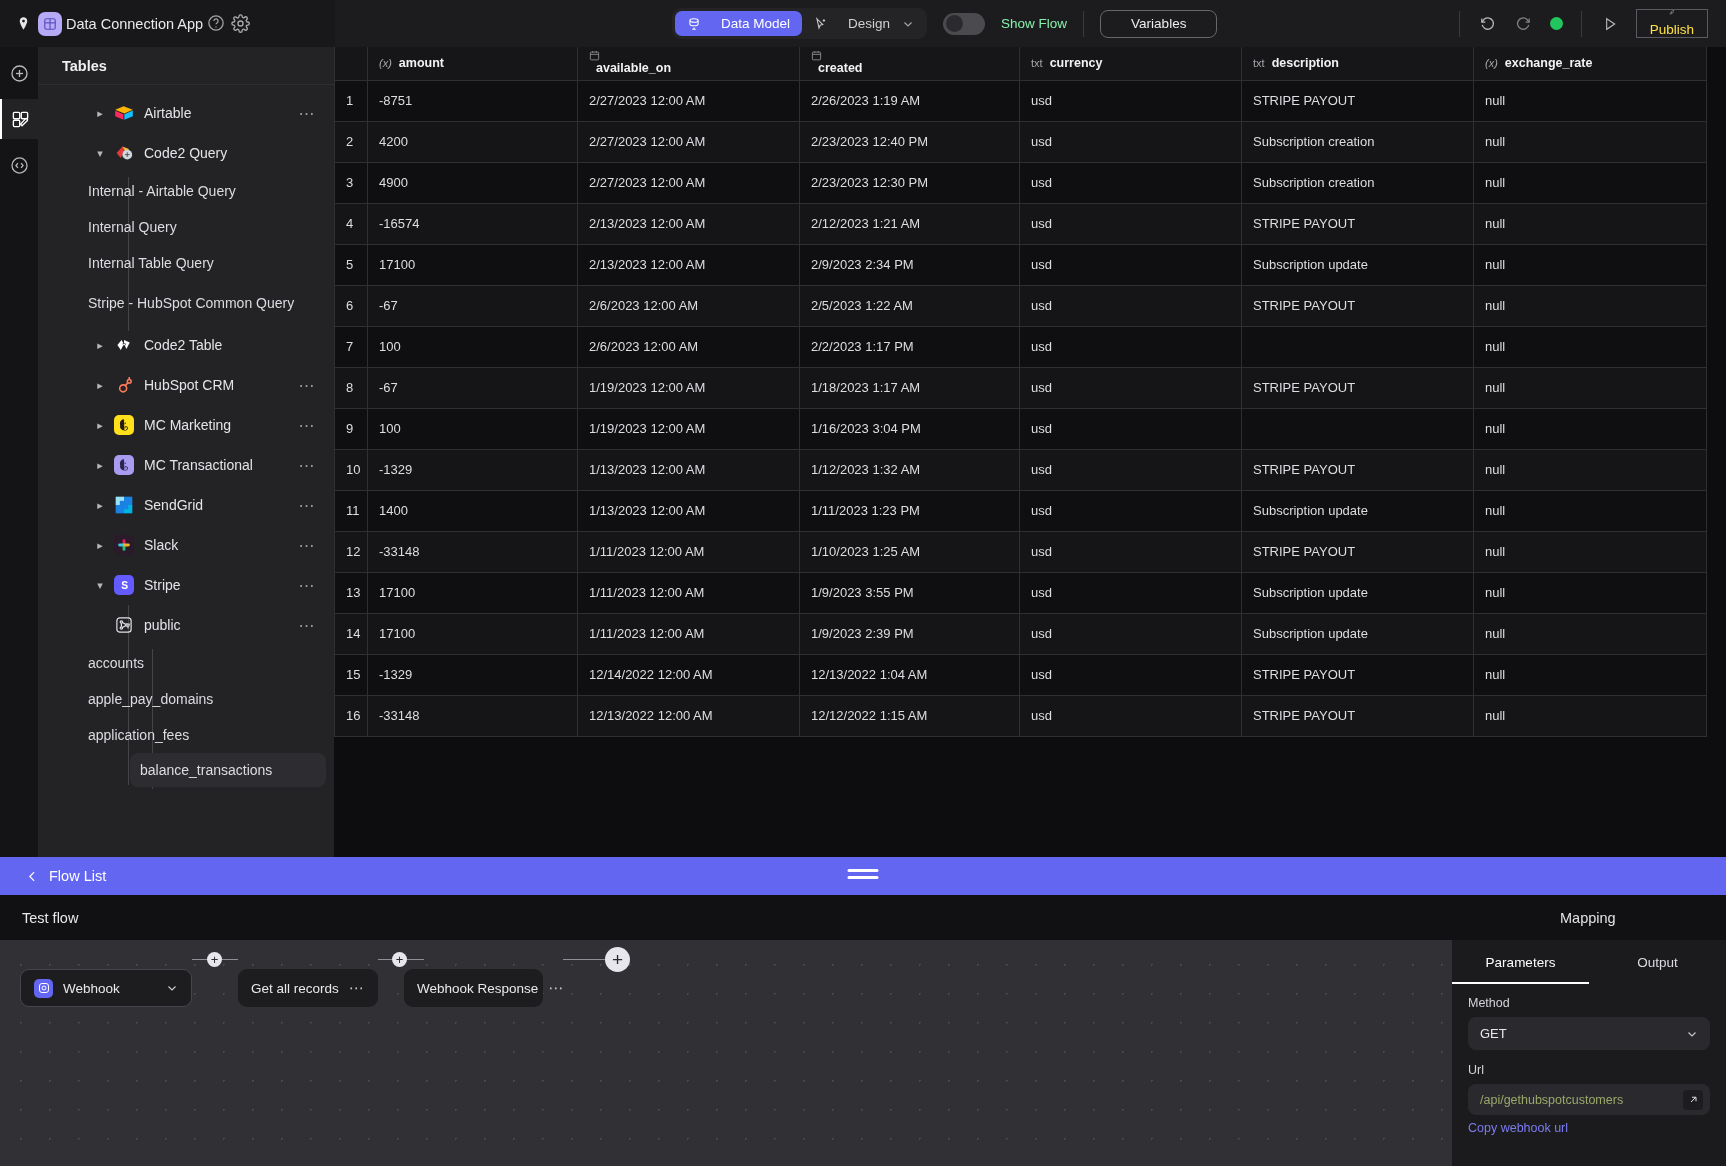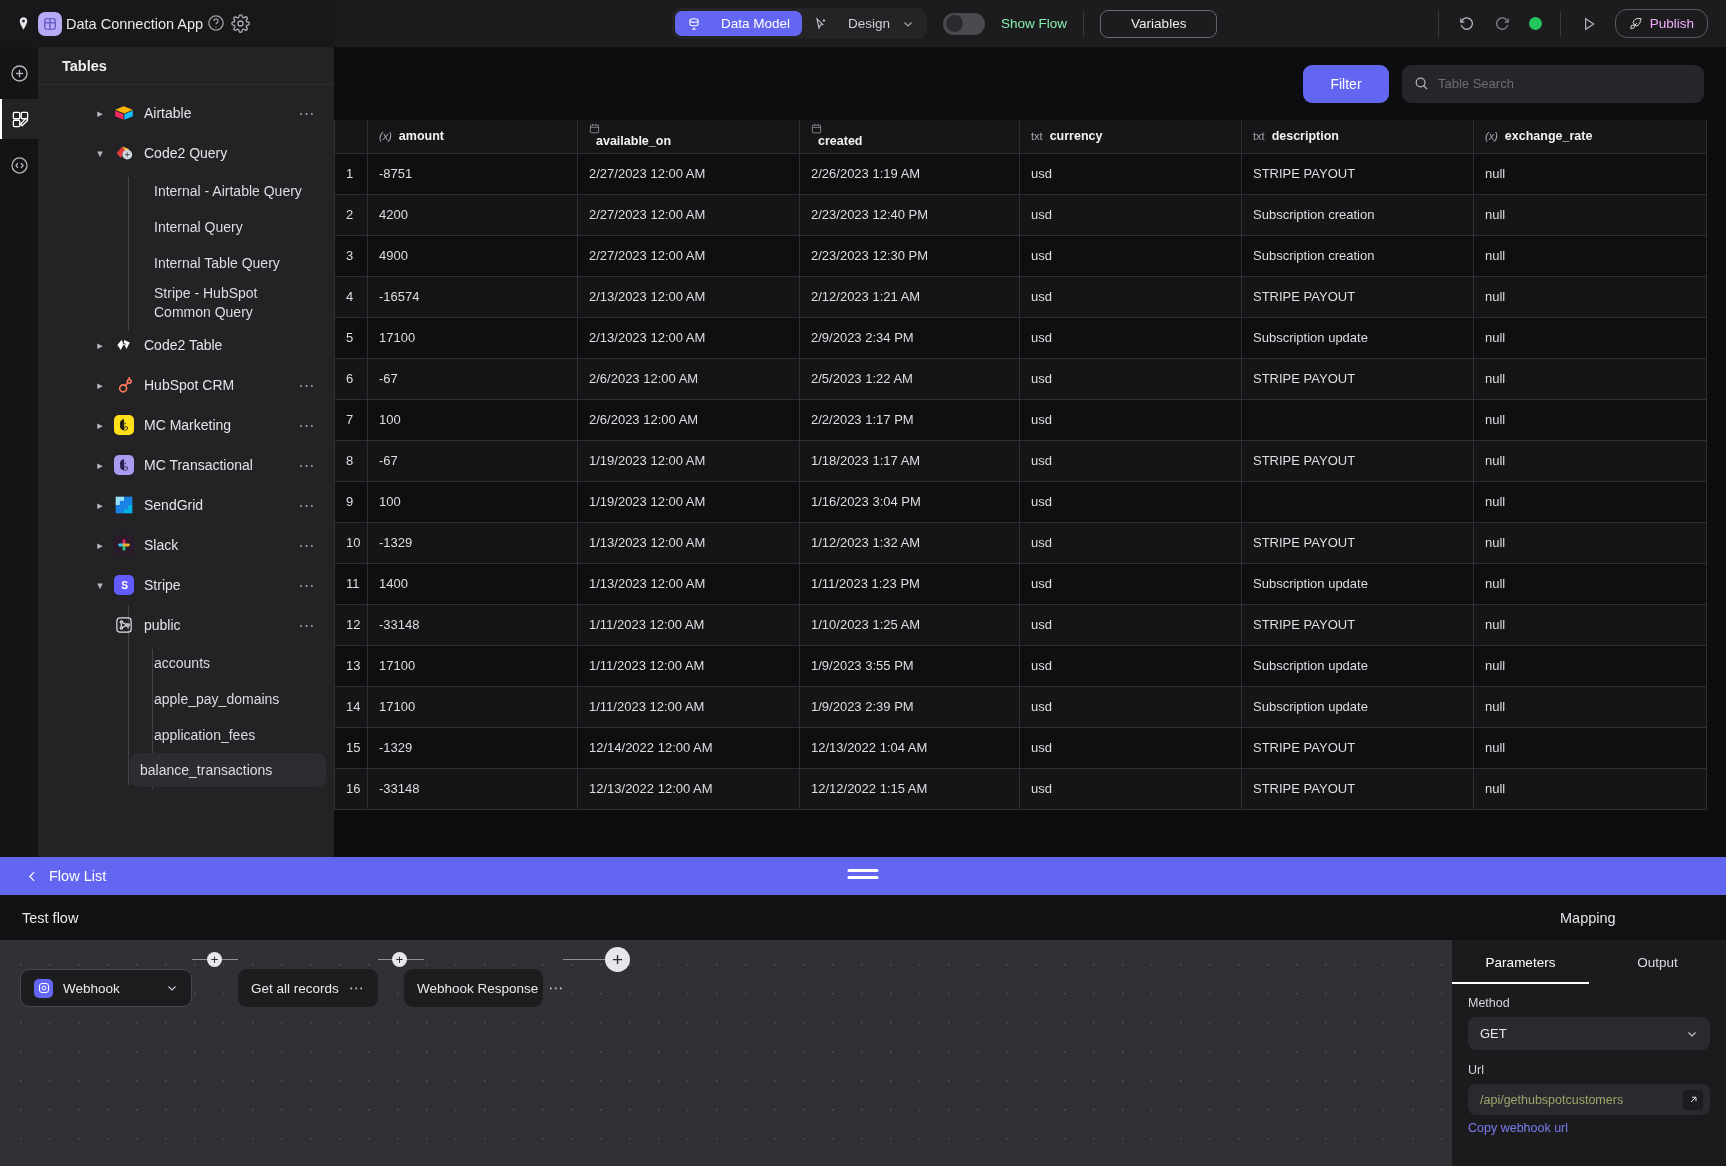--- a/index.html
+++ b/index.html
@@ -59,23 +59,23 @@
     cursor: pointer; background: transparent; white-space: nowrap;
   }
   .topbar-right {
     position: absolute; right: 0; top: 0; height: 47px;
     display: flex; align-items: center; gap: 0;
   }
   .tr-group { display: flex; align-items: center; gap: 16px; padding: 0 18px; height: 47px;}
   .ico-btn { width: 20px; height: 20px; opacity: .8; cursor: pointer; display:flex;align-items:center;justify-content:center;}
   .dot-green { width: 13px; height: 13px; border-radius: 50%; background: #22c55e; }
   .publish {
-    height: 29px; padding: 0 13px; border: 1px solid #5a5a60; border-radius: 12px;
-    display: flex; align-items: center; gap: 7px; font-size: 13.5px; color: #f0abfc;
-    cursor: pointer; white-space: nowrap;
+    height: 29px; padding: 0 13px; border: 1px solid #5a5a60; border-radius: 0;
+    display: flex; align-items: center; gap: 7px; font-size: 13.5px; color: #fde047;
+    cursor: pointer; white-space: nowrap; flex-direction: column;
   }
 
   
   .rail {
     position: absolute; left: 0; top: 47px; width: 38px; height: 810px;
     background: #141416; display: flex; flex-direction: column;
     align-items: center; padding-top: 6px; gap: 6px;
   }
   .rail-item {
     width: 38px; height: 40px; display: flex; align-items: center;
@@ -100,21 +100,21 @@
   }
   .sb-row .chev {
     position: absolute; left: 56px; width: 12px; display: flex;
     align-items: center; justify-content: center; color: #b6b6bb; font-size: 11px;
   }
   .sb-row.lvl0 { padding-left: 76px; }
   .sb-ico { width: 20px; height: 20px; border-radius: 5px; flex: none; display:flex;align-items:center;justify-content:center; overflow:hidden;}
   .sb-label { font-size: 14px; color: #e4e4e8; white-space: nowrap; }
   .sb-dots { position: absolute; right: 18px; color: #9a9aa1; font-size: 16px; letter-spacing: 1.5px; cursor: pointer; }
   .sb-child {
-    padding-left: 116px; font-size: 14px; color: #dcdce1;
+    padding-left: 50px; font-size: 14px; color: #dcdce1;
     display: flex; align-items: center; min-height: 36px; cursor: pointer;
     position: relative; line-height: 1.35;
   }
   .sb-child.two-line { min-height: 44px; padding-right: 28px; }
   .sb-child.sel {
     background: #2c2c31; border-radius: 8px; margin-left: 92px;
     padding-left: 10px; width: 196px; min-height: 34px;
   }
   .guide { position: absolute; width: 1px; background: #444449; }
   .sb-row.sub { padding-left: 76px; }
@@ -522,32 +522,20 @@
         <span class="guide" style="left:114px; top:44px; height:140px;"></span>
         <div class="sb-child">accounts</div>
         <div class="sb-child">apple_pay_domains</div>
         <div class="sb-child">application_fees</div>
         <div class="sb-child sel">balance_transactions</div>
       </div>
     </div>
   </div>
 
   <div class="main">
-    <div class="main-tools">
-      <div class="filter-btn">Filter</div>
-      <div class="search-box">
-        <span>
-          <svg width="15" height="15" viewBox="0 0 24 24" fill="none" stroke="#b7b7be" stroke-width="1.9">
-              <circle cx="10.5" cy="10.5" r="7"></circle>
-              <line x1="15.6" y1="15.6" x2="21" y2="21"></line>
-            </svg>
-        </span>
-        <input type="text" placeholder="Table Search" style="">
-      </div>
-    </div>
 
     <div class="tbl-wrap">
       <table class="grid">
         <colgroup>
           <col style="width:33px">
             <col style="width:210px">
             <col style="width:222px">
             <col style="width:220px">
           <col style="width:222px">
             <col style="width:232px">

